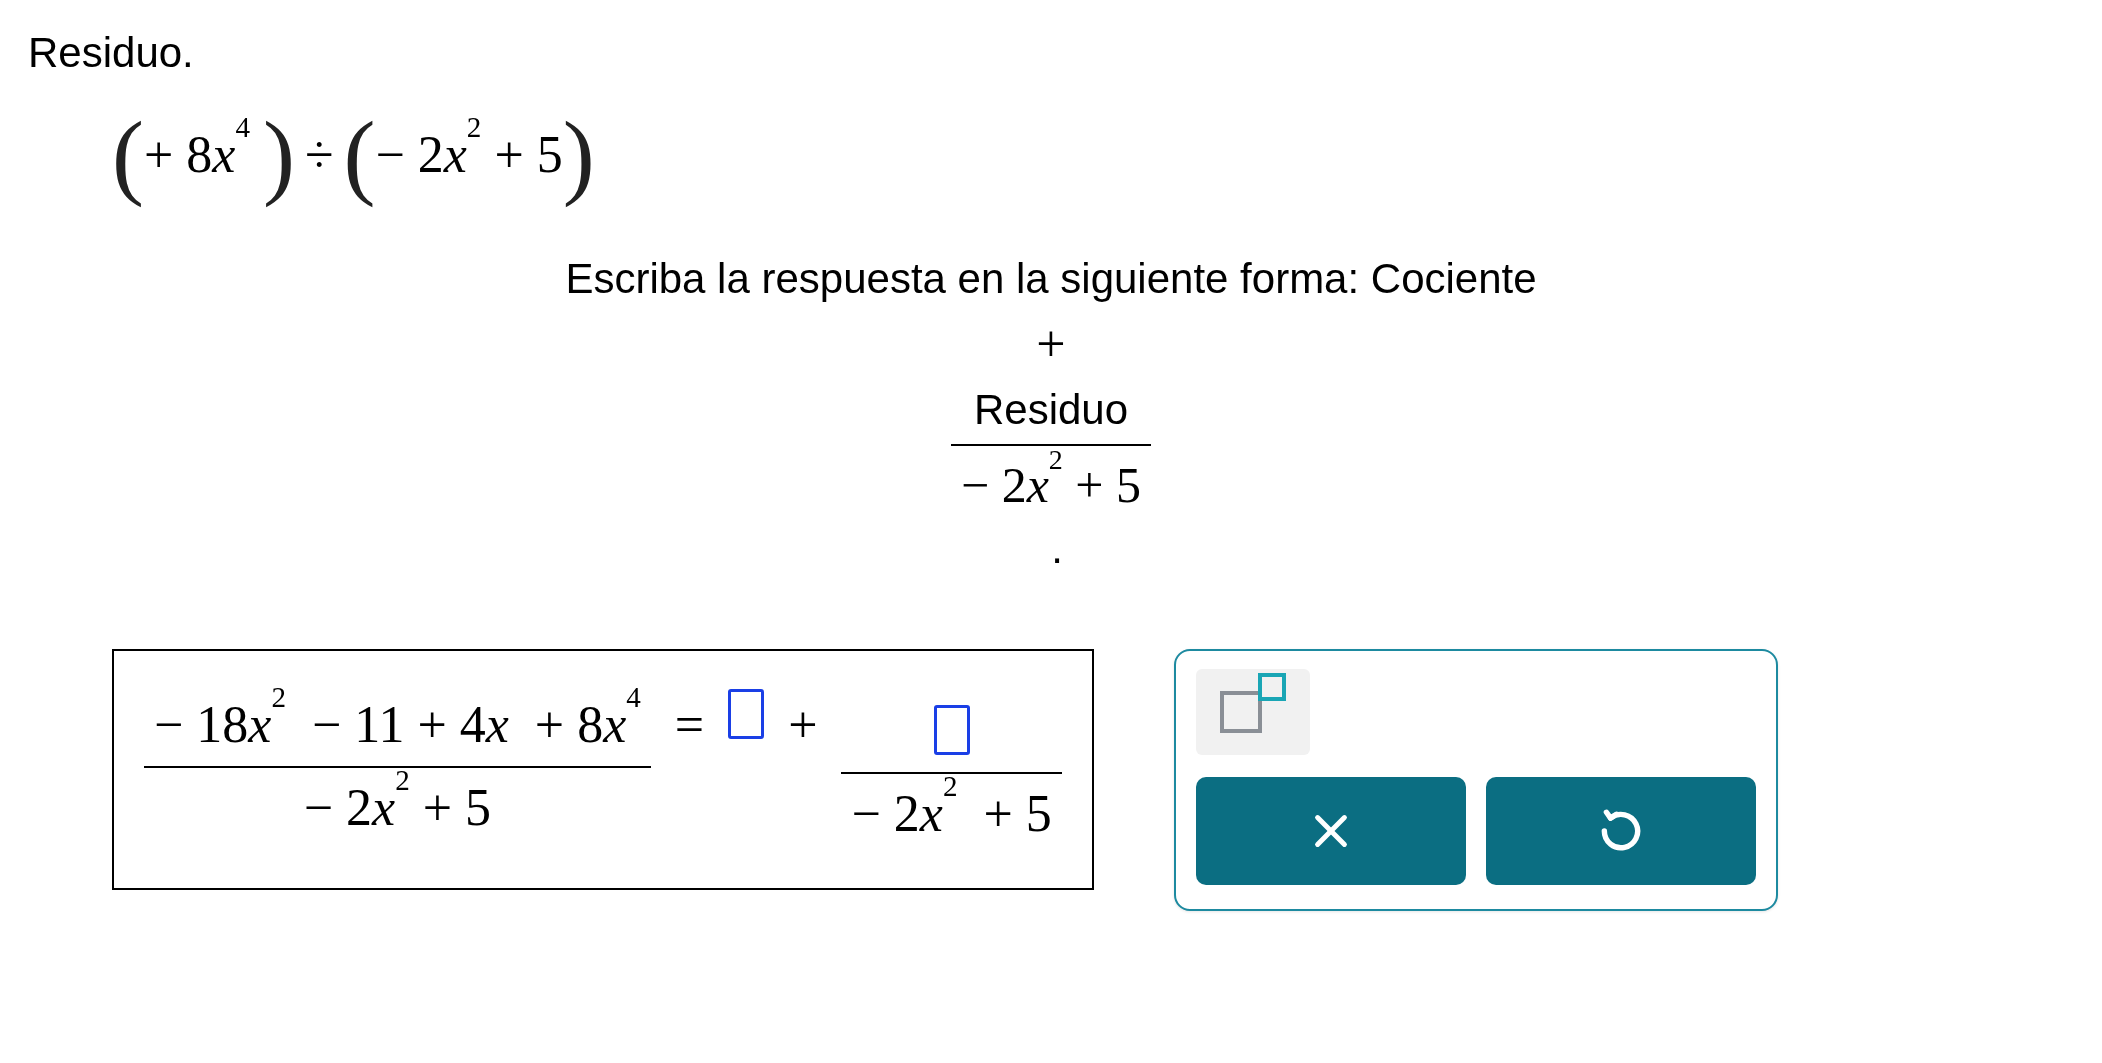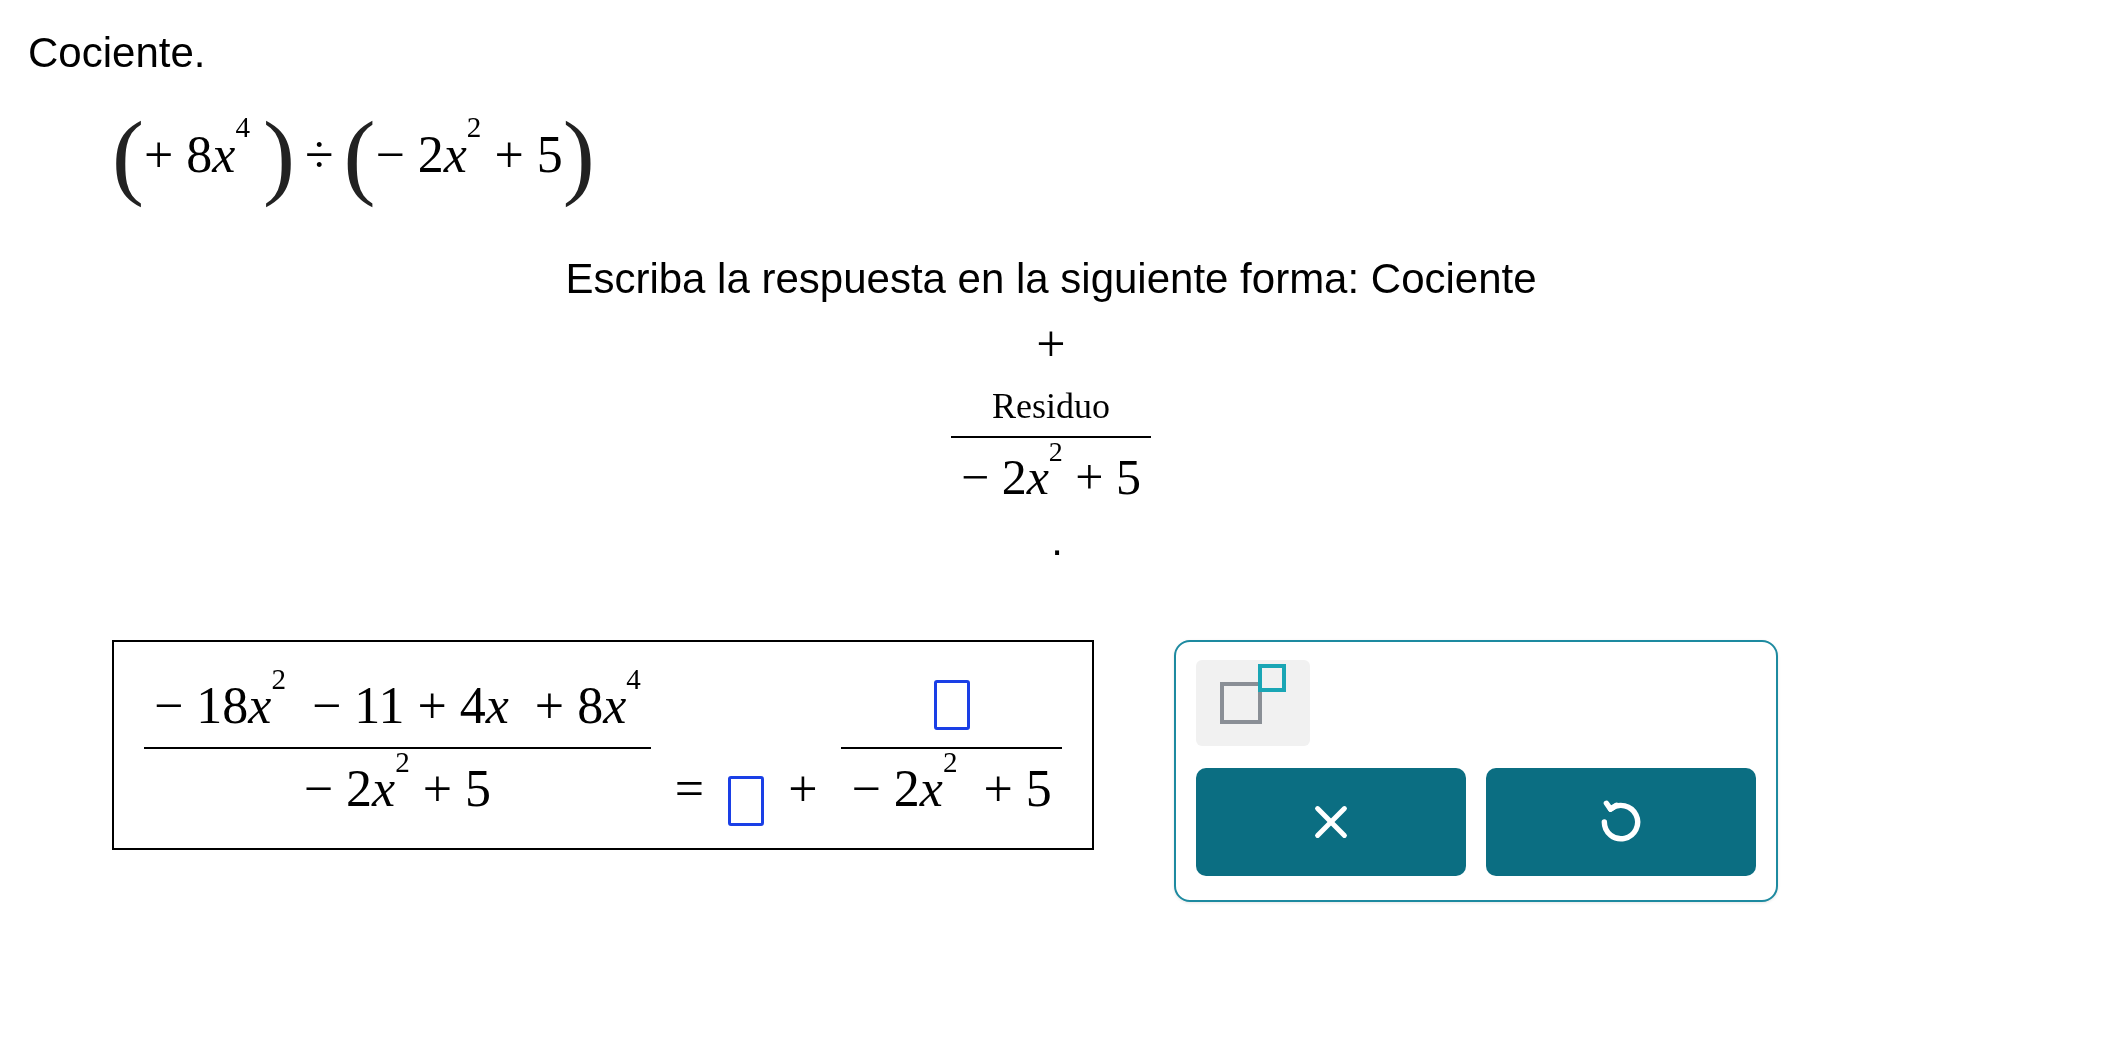--- a/index.html
+++ b/index.html
@@ -61,23 +61,23 @@
 
   .row2 {
     display: flex;
     align-items: flex-start;
     gap: 80px;
     margin-left: 84px;
   }
 
   .answer-box {
     border: 2px solid #000;
-    padding: 22px 30px;
-    display: flex;
-    align-items: flex-end;
+    padding: 38px 30px;
+    display: flex;
+    align-items: flex-start;
     font-family: "Times New Roman", Times, serif;
     font-size: 52px;
     gap: 24px;
   }
 
   .placeholder {
     display: inline-block;
     width: 30px;
     height: 44px;
     border: 3.5px solid #1a3fe6;
@@ -140,38 +140,38 @@
     color: #fff;
   }
 
   svg { display:block; }
 </style>
 </head>
 <body>
 
 <div class="wrap">
 
-  <div class="prompt">Cociente.</div>
+  <div class="prompt">Residuo.</div>
 
   <div class="mathline math">
     <span class="big-paren">(</span>
     <span><span>+ 8</span><span class="italic">x</span><sup>4</sup>&nbsp;</span>
     <span class="big-paren">)</span>
     <span style="padding:0 10px">÷</span>
     <span class="big-paren">(</span>
     <span><span>− 2</span><span class="italic">x</span><sup>2</sup>&nbsp;</span>
     <span>+ 5</span>
     <span class="big-paren">)</span>
   </div>
 
   <div class="form-line">
     <span>Escriba la respuesta en la siguiente forma: Cociente</span>
     <span class="math" style="padding:0 12px">+</span>
     <span class="frac math" style="font-size:50px">
-      <span class="num" style="font-family:Liberation Serif, serif;font-size:36px">Residuo</span>
+      <span class="num" style="font-family:Liberation Sans, sans-serif;font-size:42px">Residuo</span>
       <span class="den">
         <span>− 2</span><span class="italic">x</span><sup>2</sup>&nbsp;<span>+ 5</span>
       </span>
     </span>
     <span style="padding-left:12px">.</span>
   </div>
 
   <div class="row2">
     <div class="answer-box">
       <span class="frac">

